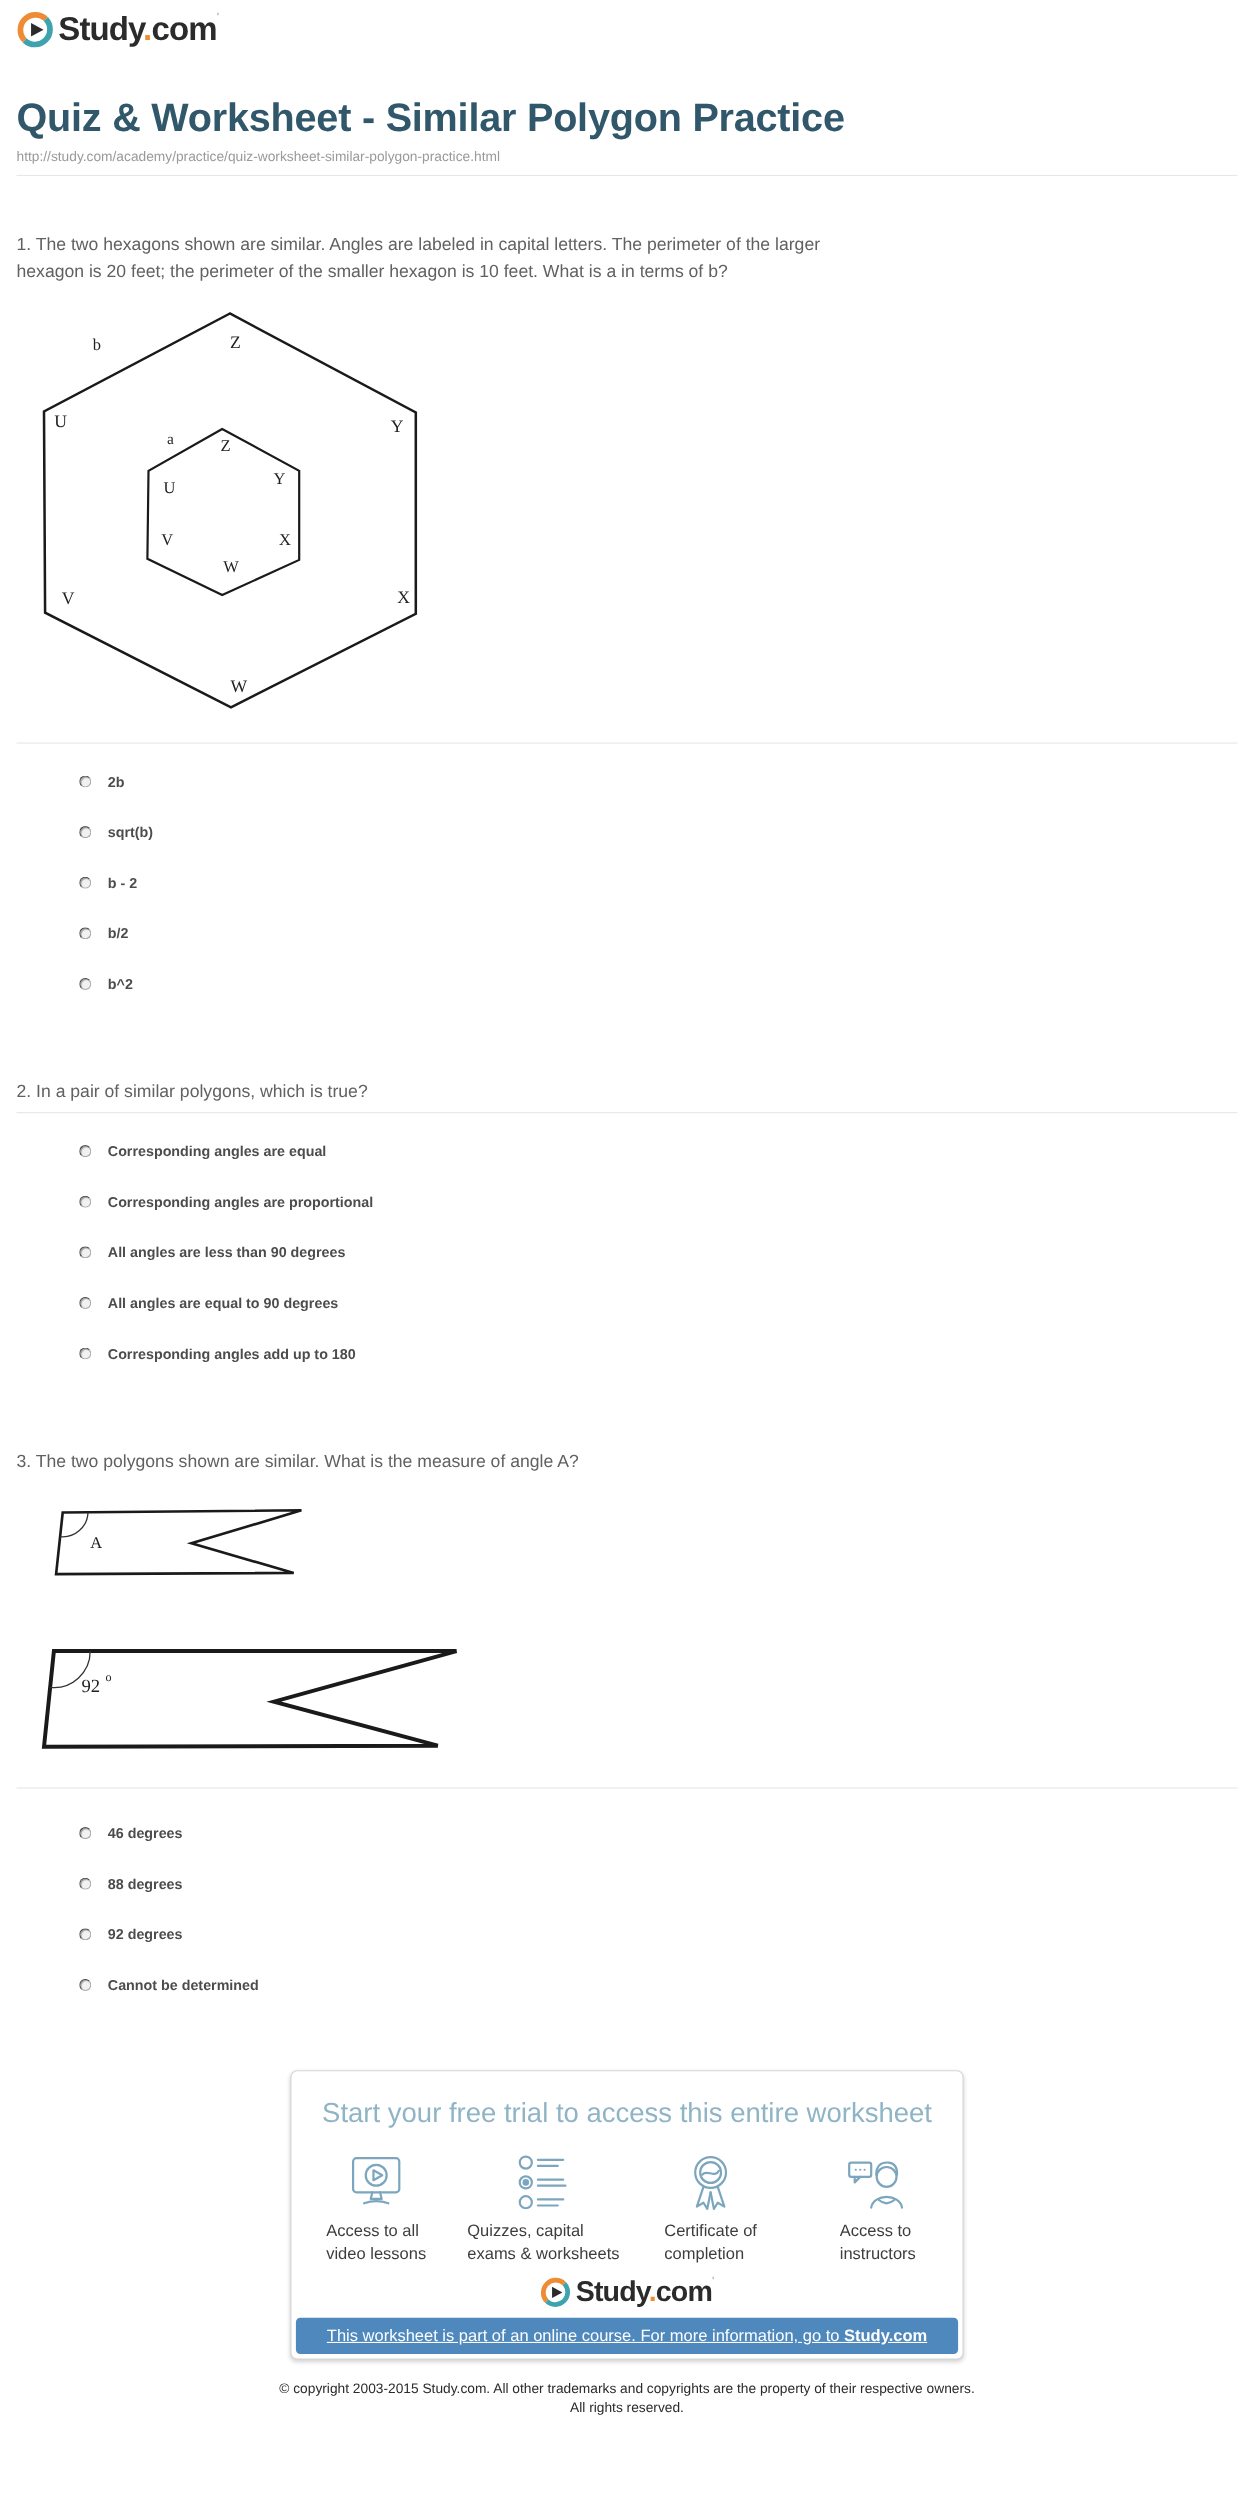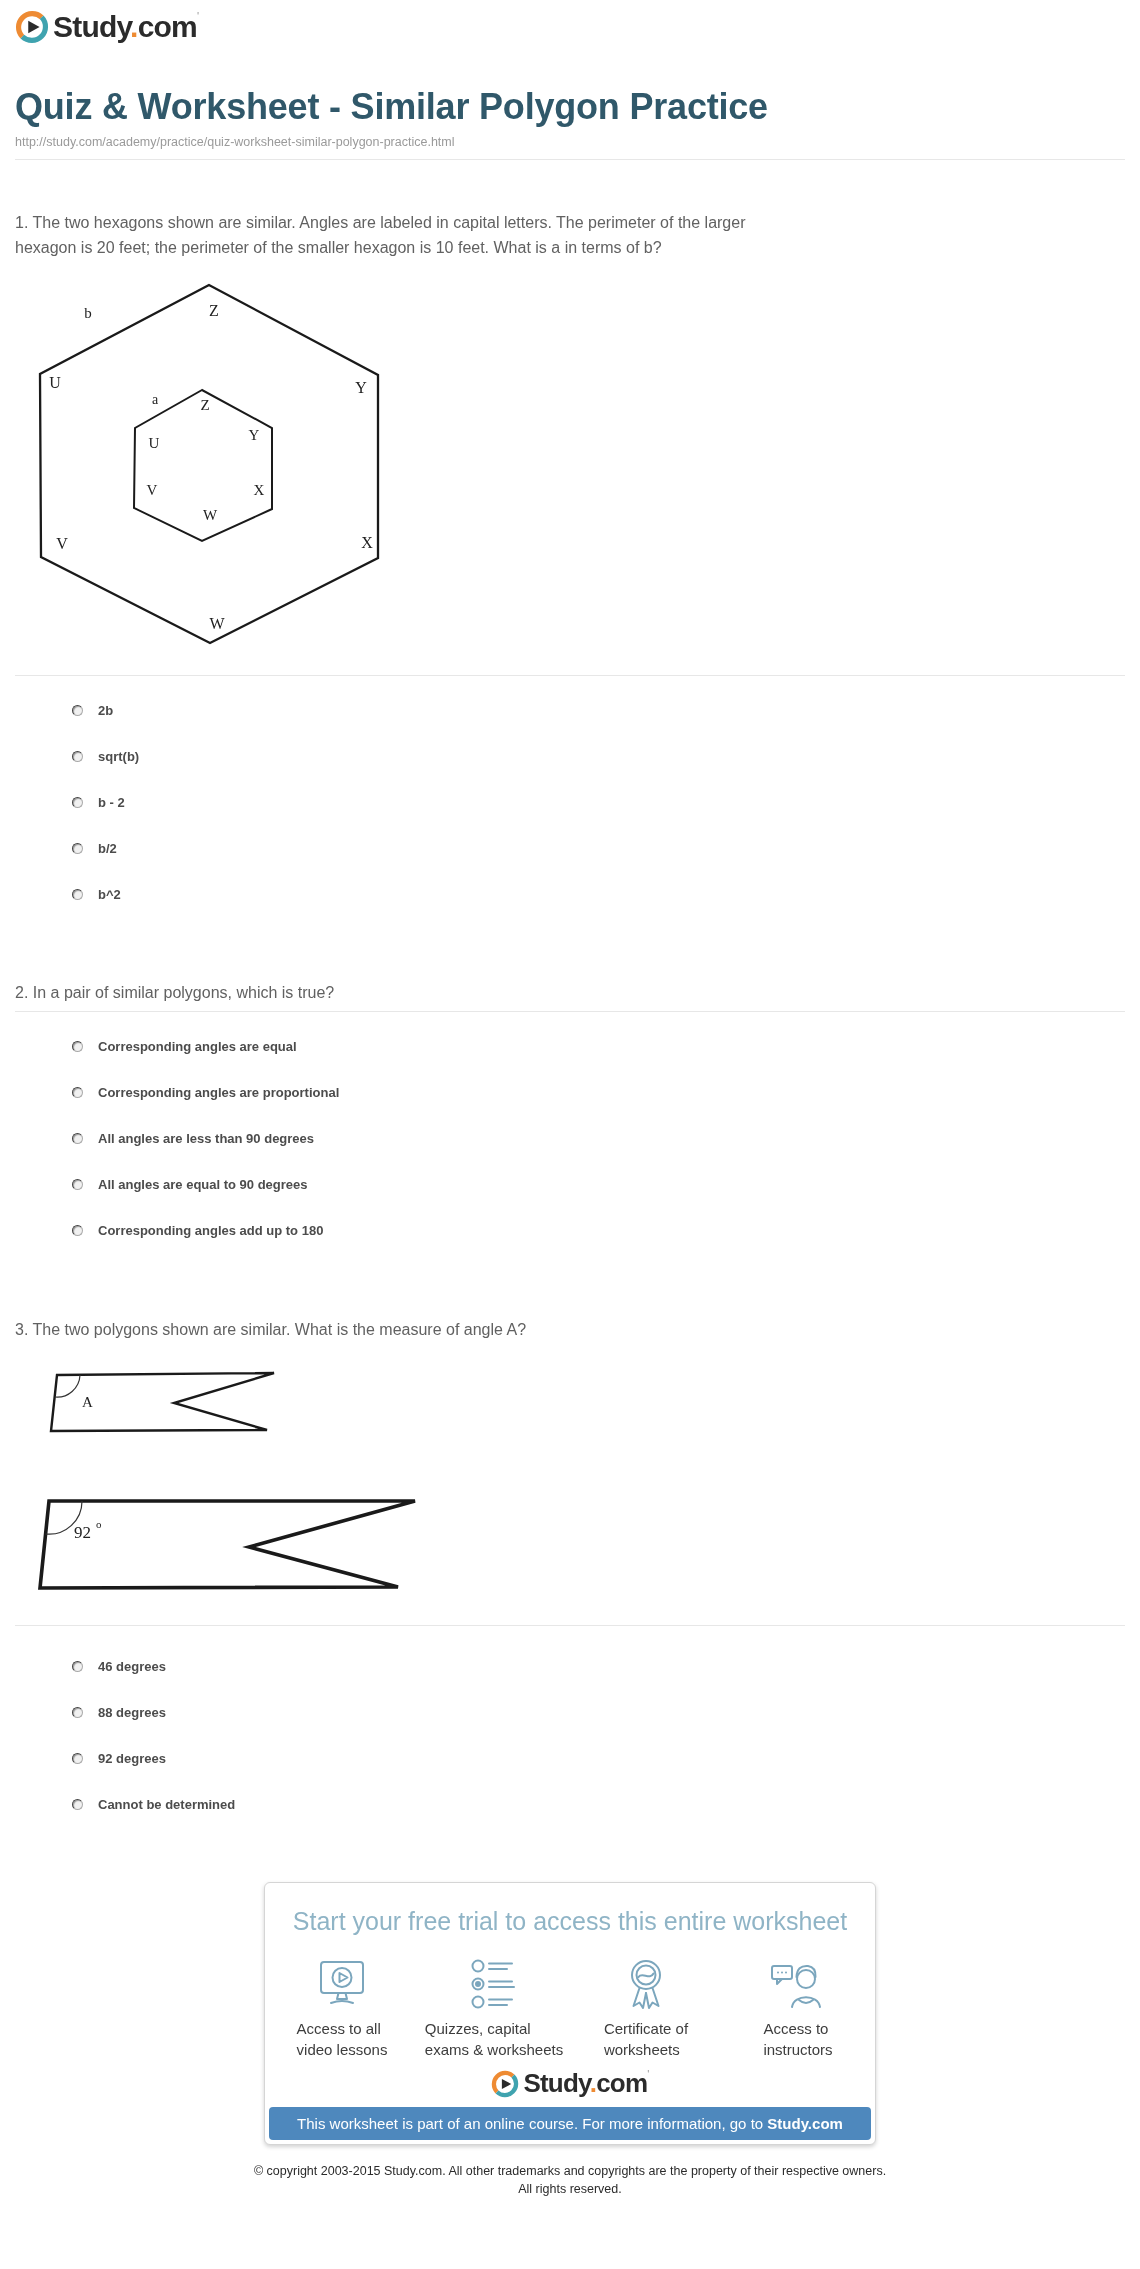--- a/index.html
+++ b/index.html
@@ -75,21 +75,21 @@
   .feature .f-icon { height:54px; display:flex; align-items:center; justify-content:center; }
   .f-label { margin-top:8px; text-align:left; font-size:15px; color:#3d3d3d; line-height:1.35; }
   .f-icon svg { stroke:#7ba6bd; fill:none; stroke-width:2; stroke-linecap:round; stroke-linejoin:round; }
 
   .trial-logo { display:flex; justify-content:center; align-items:center; margin-top:10px; height:28px; }
   .trial-logo .logo-text { font-size:26px; }
 
   .course-banner {
     margin:9px 4px 4px 4px; height:33px; line-height:33px;
     background:#4e88bd; border-radius:4px;
-    text-align:center; font-size:15px; color:#fff;
+    text-align:center; font-size:15px; color:#fff;text-decoration:underline;
   }
   .course-banner b { font-weight:bold; }
 
   .copyright {
     margin-top:17px; text-align:center;
     font-size:12.5px; color:#2b2b2b; line-height:1.45;
   }
 </style>
 </head>
 <body>
@@ -265,21 +265,21 @@
         <svg width="56" height="56" viewBox="0 0 56 56">
           <circle cx="28" cy="19" r="14"></circle>
           <circle cx="28" cy="19" r="9.5"></circle>
           <path d="M 20.5 21 C 24 15.5 32 24.5 35.5 17.5"></path>
           <path d="M 21.5 32 L 15.5 50 L 21.5 46.5 L 25 52 L 28 37"></path>
           <path d="M 34.5 32 L 40.5 50 L 34.5 46.5 L 31 52 L 28 37"></path>
         </svg>
       </div>
       <div class="f-label">
         <div>Certificate of</div>
-        <div>worksheets</div>
+        <div>completion</div>
       </div>
     </div>
     <div class="feature">
       <div class="f-icon">
         <svg width="56" height="54" viewBox="0 0 56 54">
           <rect x="2" y="9" width="20" height="13" rx="2"></rect>
           <path d="M 7 22 L 7 27 L 12 22"></path>
           <circle cx="8" cy="15.5" r="1" fill="#7ba6bd" stroke="none"></circle>
           <circle cx="12" cy="15.5" r="1" fill="#7ba6bd" stroke="none"></circle>
           <circle cx="16" cy="15.5" r="1" fill="#7ba6bd" stroke="none"></circle>

